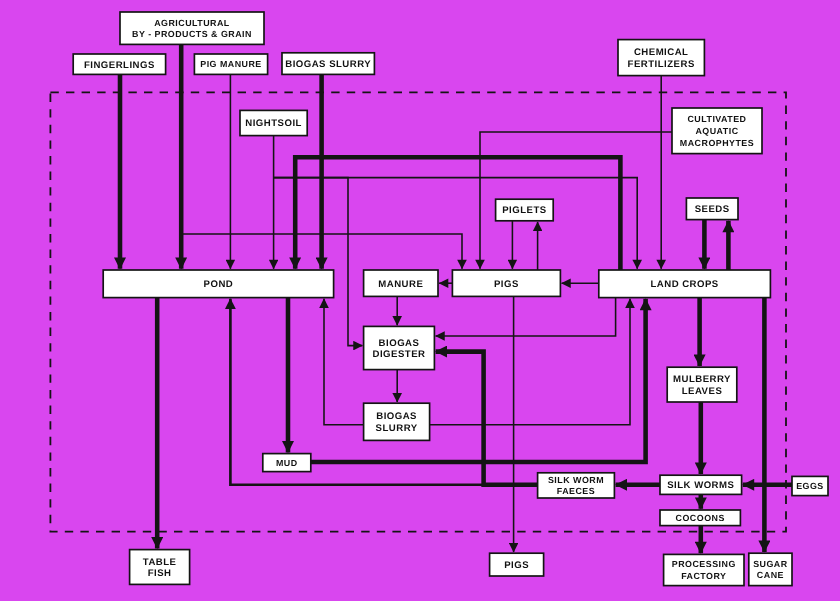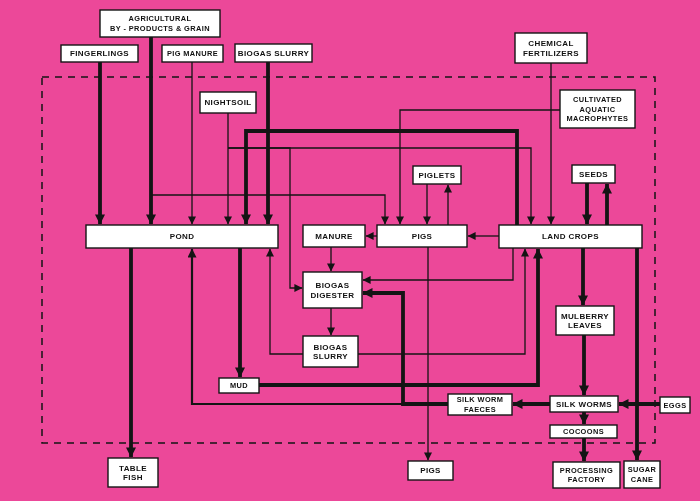--- a/index.html
+++ b/index.html
@@ -1,16 +1,16 @@
 <!DOCTYPE html>
 <html><head>
 <meta charset="utf-8">
 <style>
   html,body{margin:0;padding:0;background:#fff;}
-  .canvas{position:relative;width:700px;height:501px;background:#ec4899;overflow:hidden;
+  .canvas{position:relative;width:700px;height:501px;background:#d946ef;overflow:hidden;
           font-family:"Liberation Sans","DejaVu Sans",sans-serif;text-decoration:underline;}
   svg{display:block;}
   .node-label{font-family:"Liberation Sans","DejaVu Sans",sans-serif;font-weight:bold;fill:#111;}
 </style>
 </head>
 <body>
 
 <div class="canvas">
   <svg id="diagram-svg" width="700" height="501" xmlns="http://www.w3.org/2000/svg" viewBox="0 0 700 501">
       <defs>

